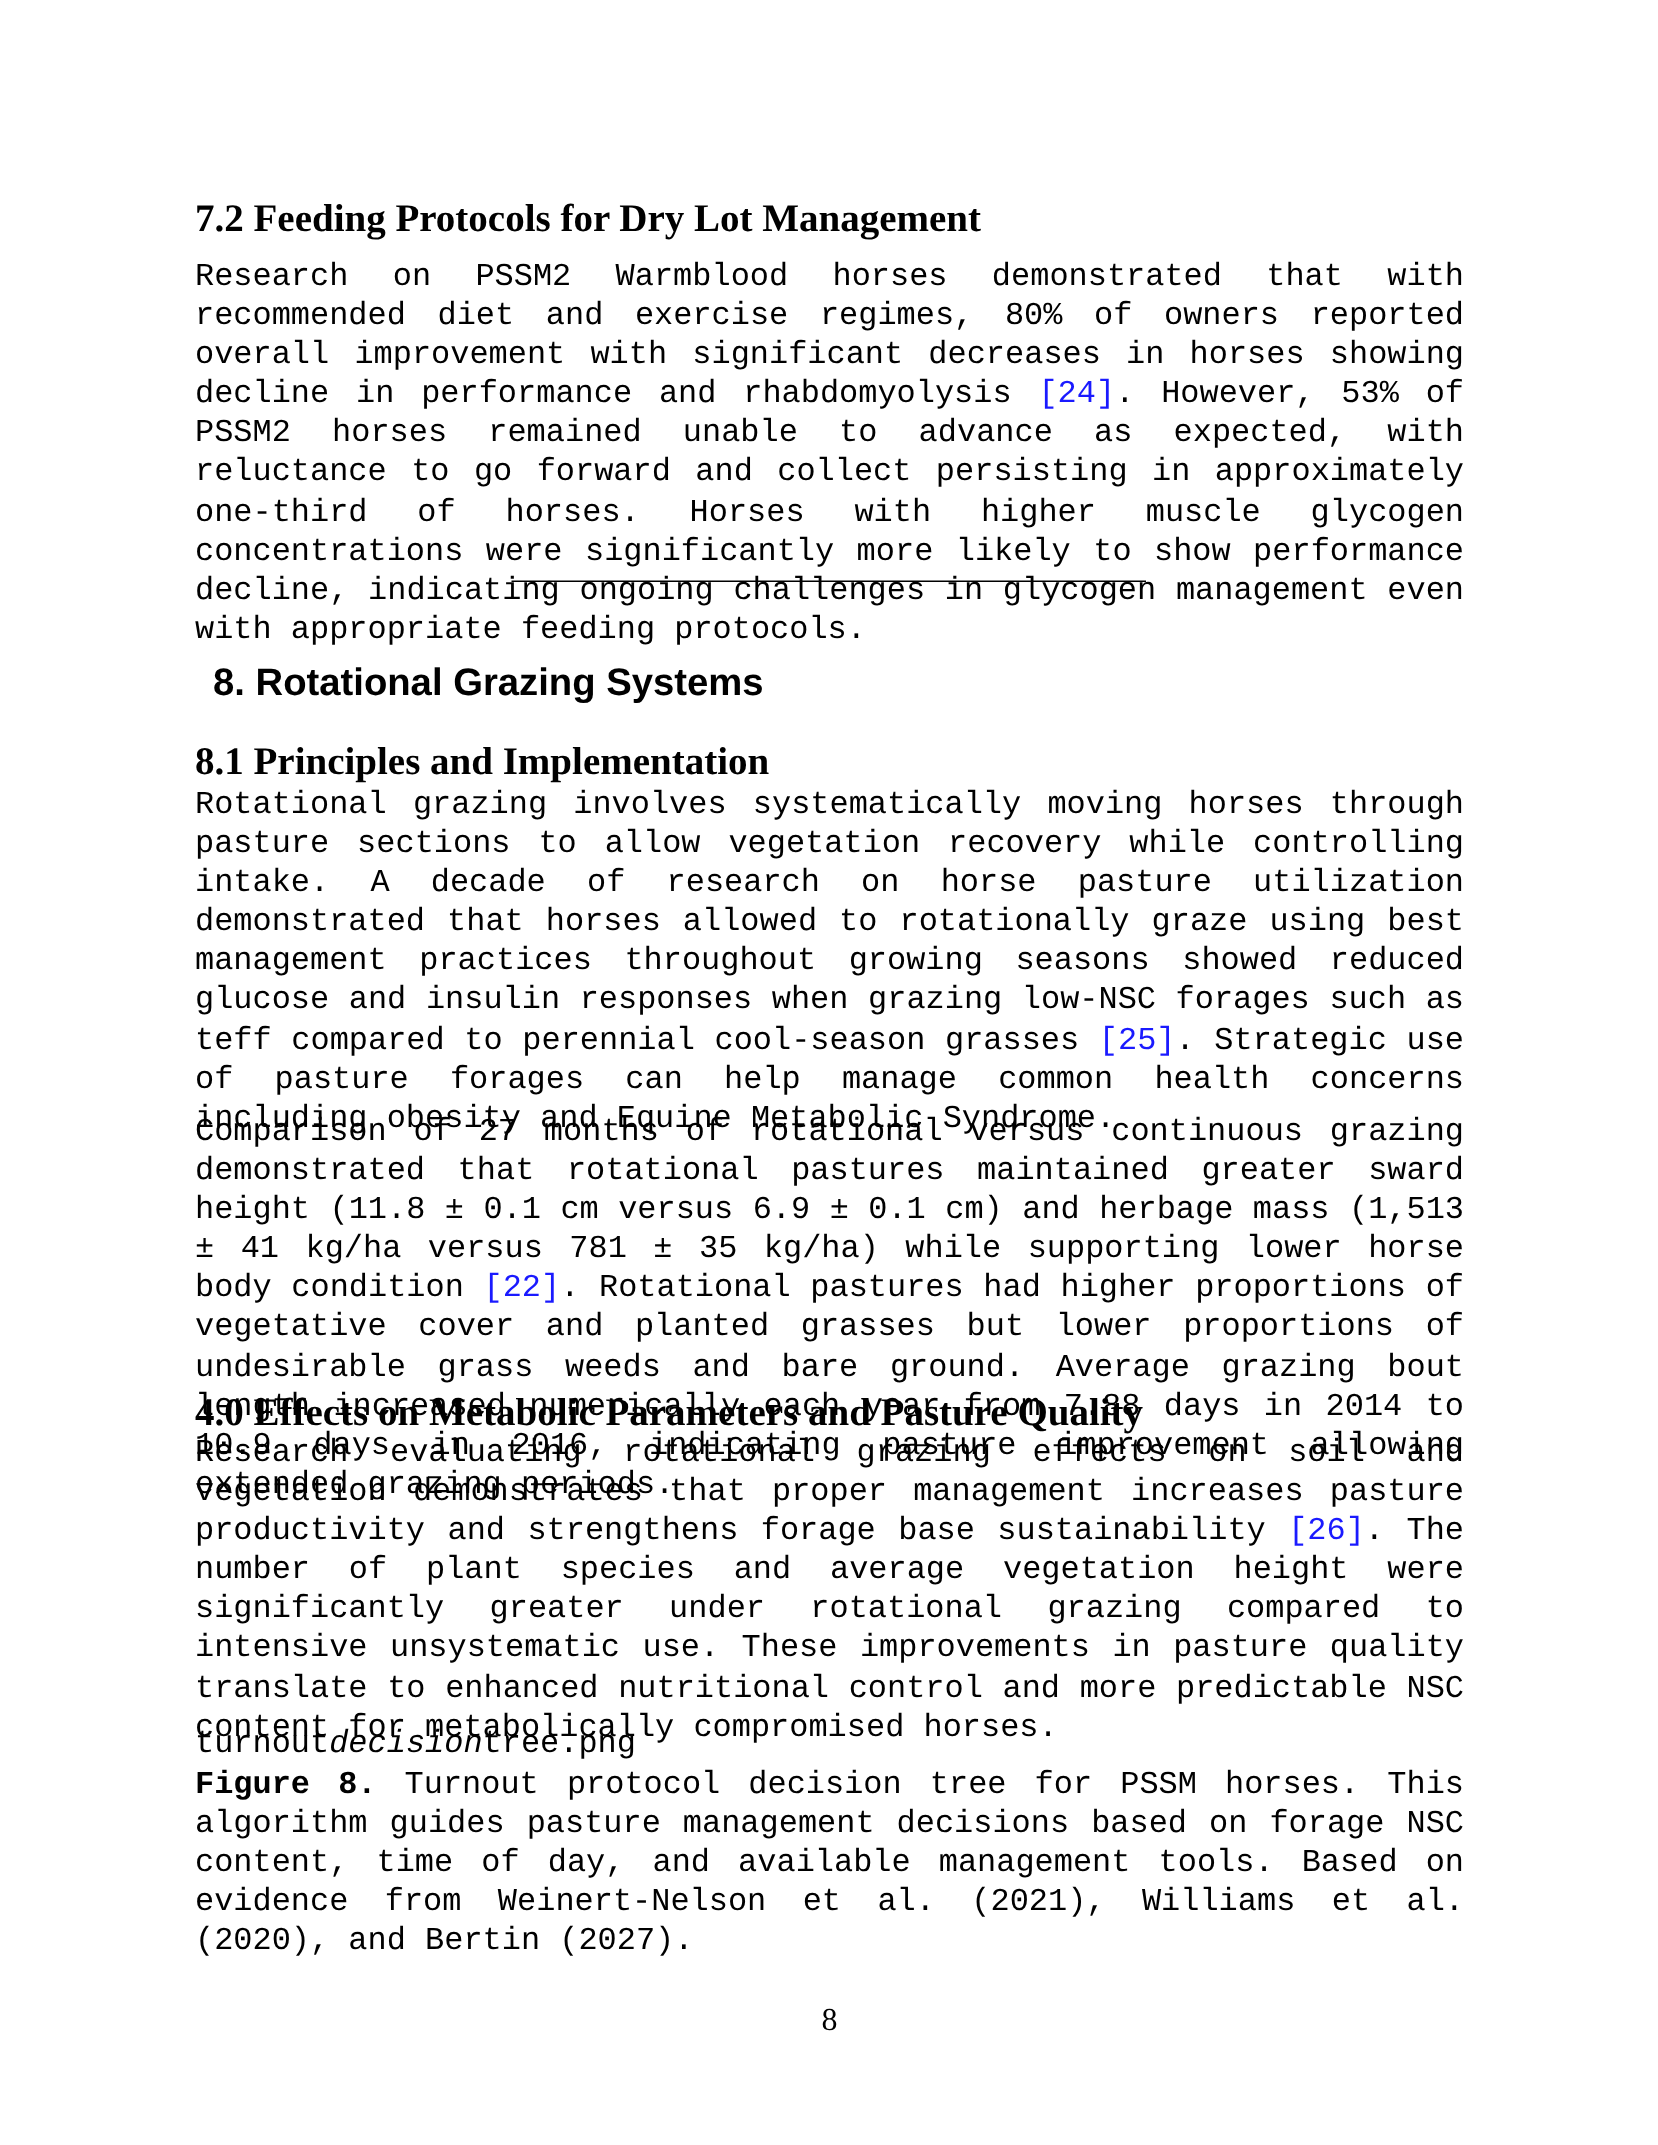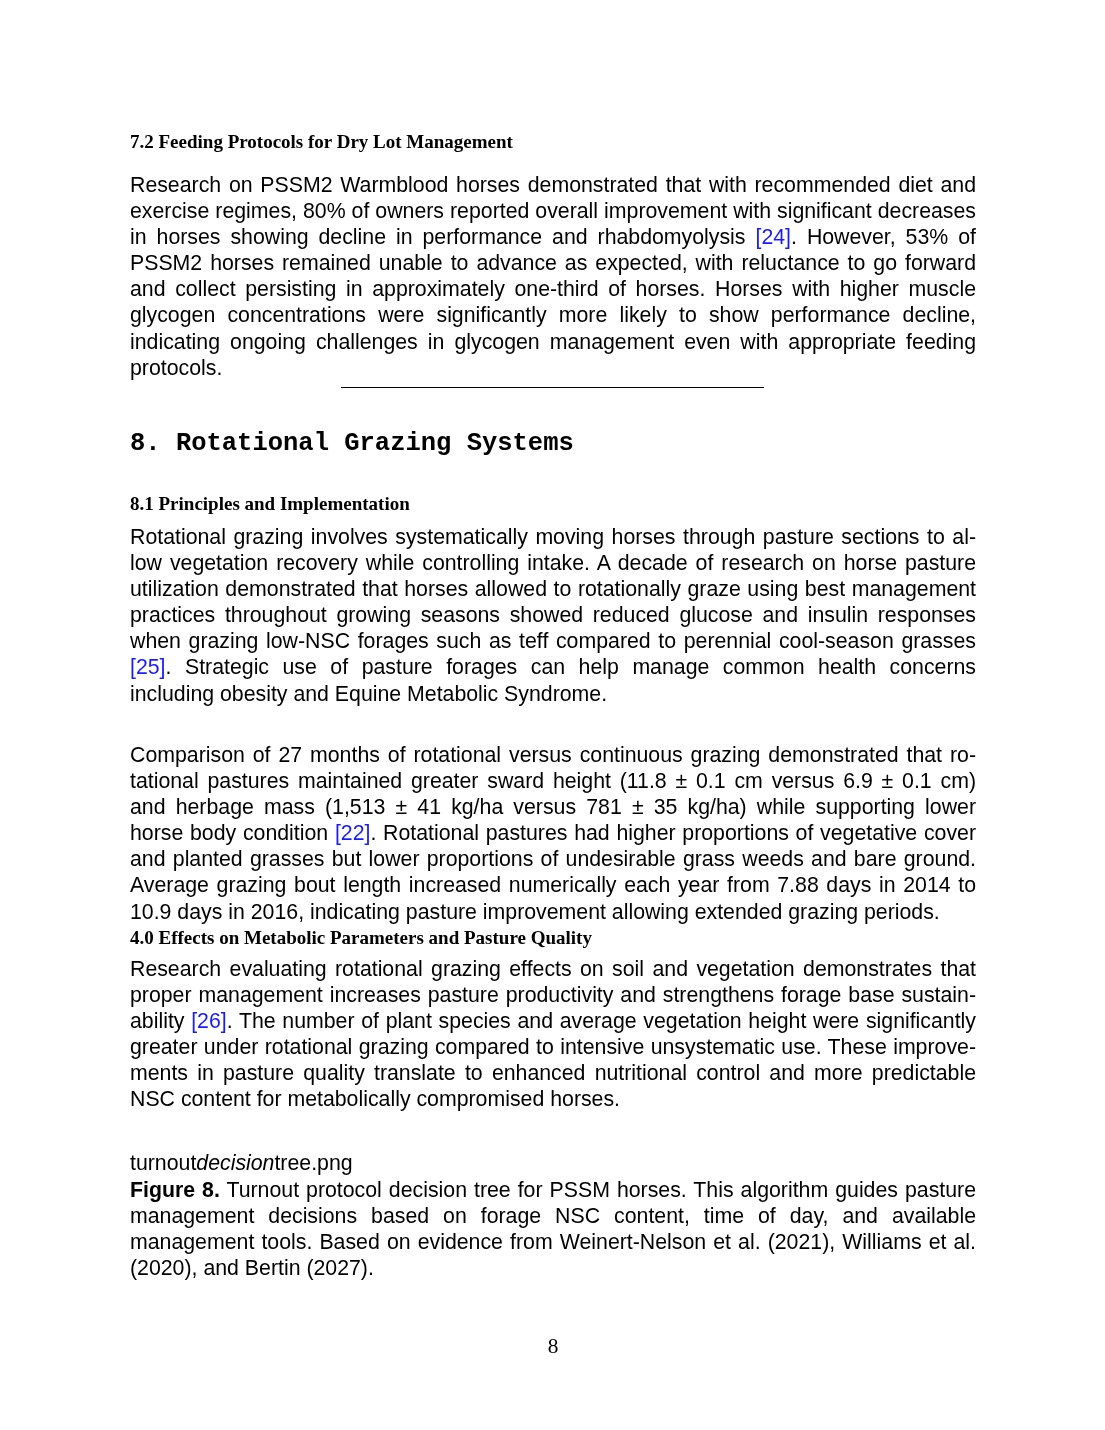--- a/index.html
+++ b/index.html
@@ -1,24 +1,24 @@
 <!DOCTYPE html>
 <html><head>
 <meta charset="utf-8">
 <style>
   html, body { margin: 0; padding: 0; background: #ffffff; }
   body { width: 1105px; height: 1430px; position: relative; overflow: hidden;
          font-family: "DejaVu Serif", "Liberation Serif", serif; color: #000; }
   .page { position: absolute; left: 130px; top: 0; width: 846px; }
-  .p { font-family: Liberation Sans, sans-serif; font-size: 21.3px; line-height: 26.1px;
+  .p { font-family: Liberation Mono, monospace; font-size: 21.3px; line-height: 26.1px;
        text-align: justify; margin: 0; hyphens: manual; }
   .h3 { position: absolute; left: 0; font-family: "Liberation Serif", serif; font-weight: bold;
-        font-size: 19px; margin: 0; }
-  .h2 { position: absolute; left: 0; font-family: Liberation Mono, monospace; font-weight: bold;
-        font-size: 25.5px; margin: 0; }
+        font-size: 26px; margin: 0; }
+  .h2 { position: absolute; left: 0; font-family: Liberation Sans, sans-serif; font-weight: bold;
+        font-size: 25.5px; margin: 12px; }
   .block { position: absolute; left: 0; width: 846px; }
   .cite { color: #1a1aff; }
   .rule { position: absolute; left: 211px; width: 423px; top: 387px; height: 0; border-top: 1.4px solid #000; }
   .pagenum { position: absolute; left: 0; width: 846px; top: 1334px; text-align: center;
              font-family: "Liberation Serif", serif; font-size: 21.3px; }
   .fig-label { font-weight: bold; }
   .last { text-align-last: left; }
 </style>
 </head>
 <body>

